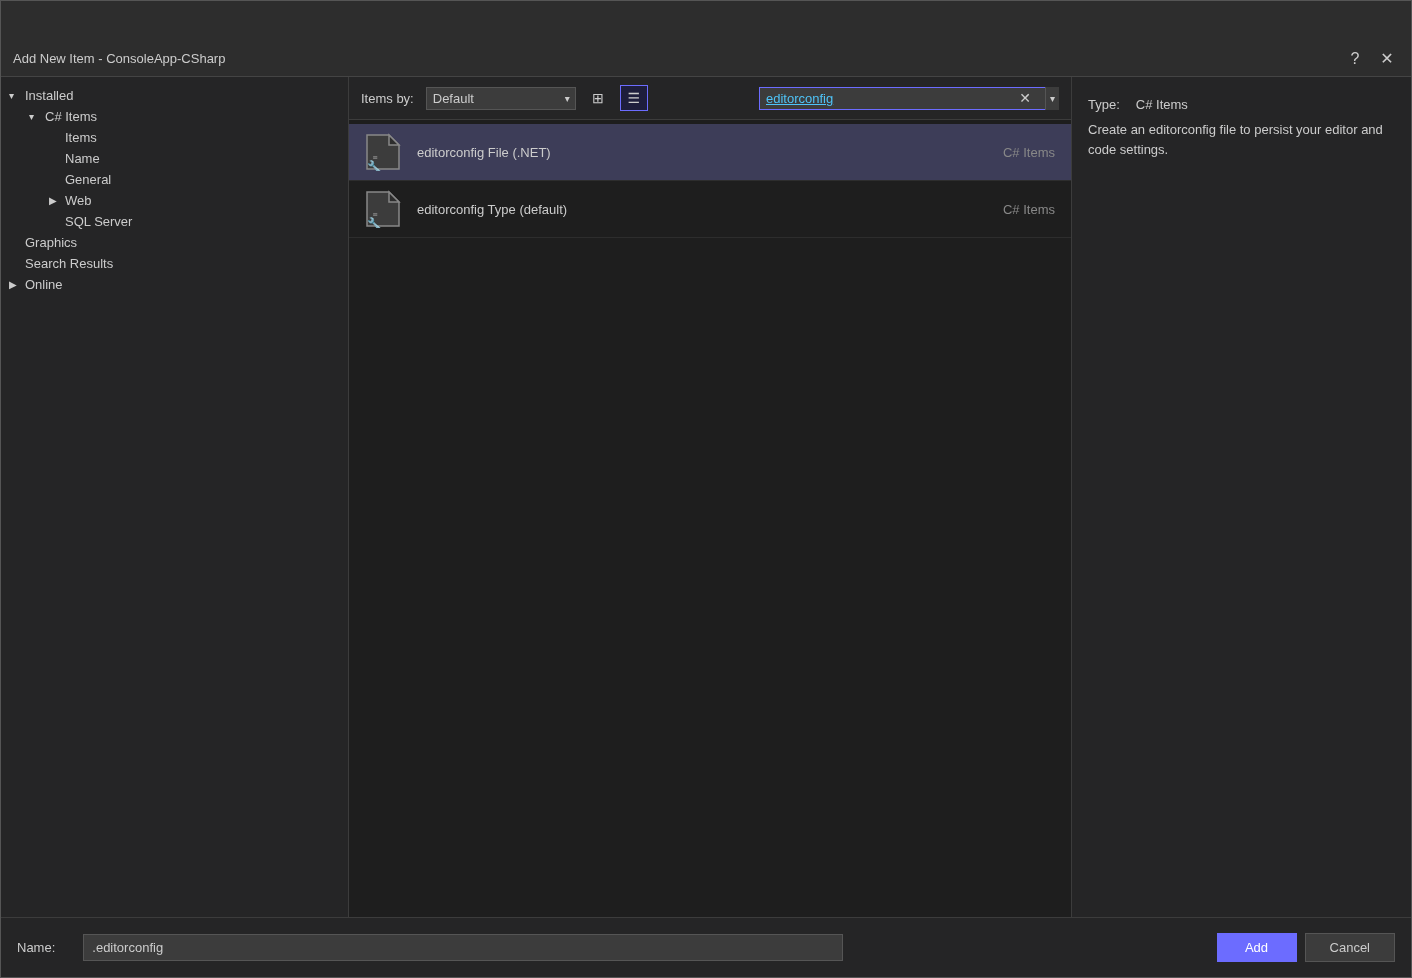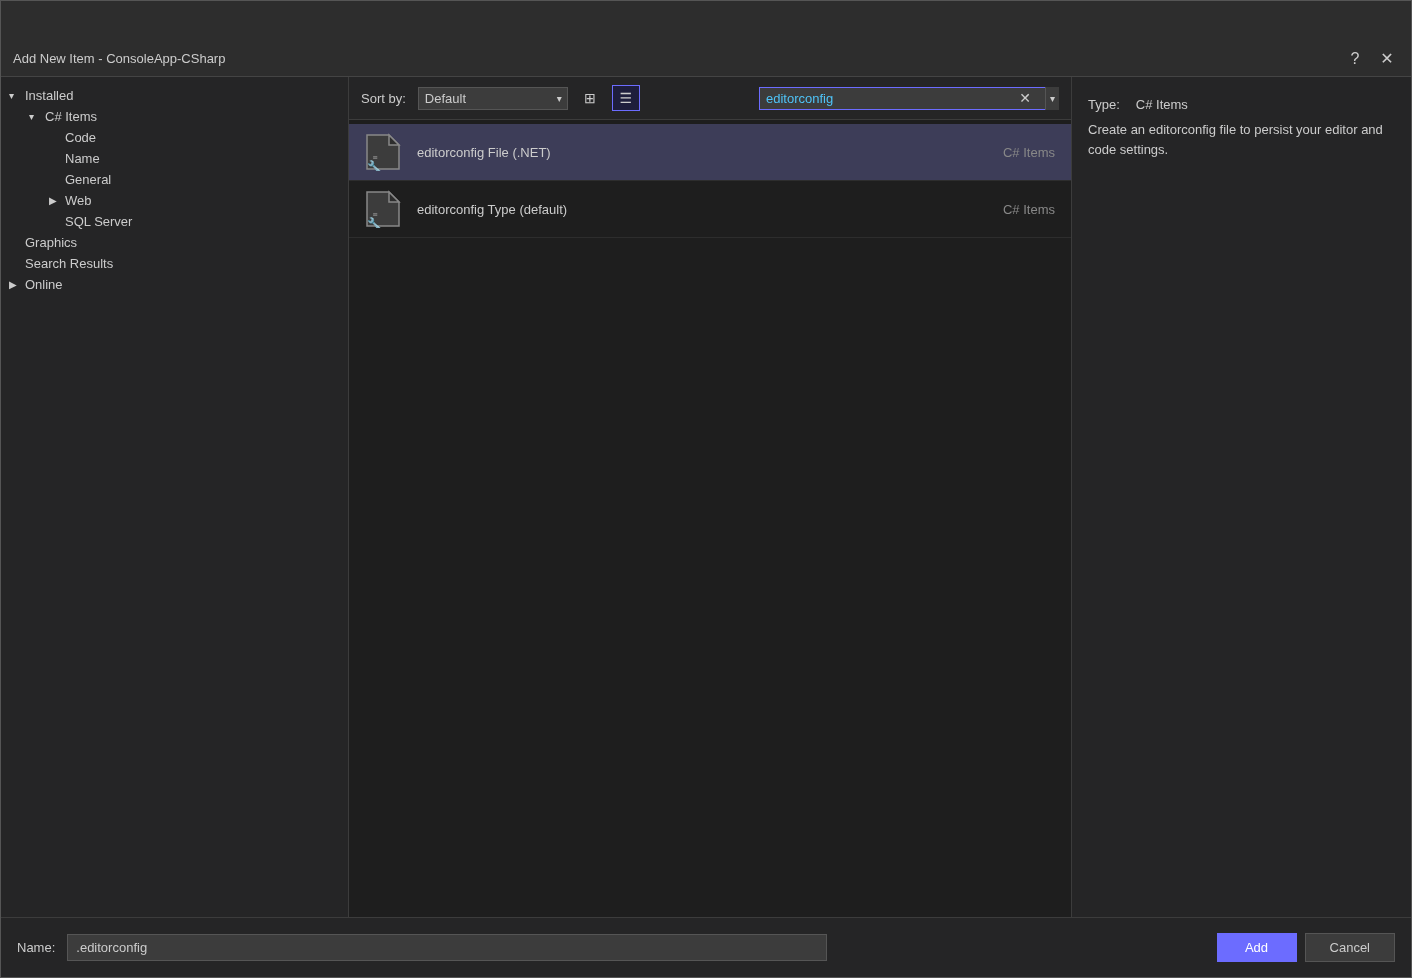--- a/index.html
+++ b/index.html
@@ -150,20 +150,21 @@
       position: relative;
     }
     .search-input {
       background: #3c3c3c;
       border: 1px solid #6c6cff;
       color: #4fc3f7;
       padding: 3px 24px 3px 6px;
       font-size: 13px;
       width: 300px;
       outline: none;
+      text-decoration: underline;
     }
     .search-clear-btn {
       position: absolute;
       right: 24px;
       background: none;
       border: none;
       color: #cccccc;
       cursor: pointer;
       font-size: 14px;
       padding: 0 4px;
@@ -230,21 +231,21 @@
     .description { color: #cccccc; font-size: 13px; margin-top: 8px; line-height: 1.5; }
 
     
     .bottom-bar {
       height: 60px;
       background: #252526;
       border-top: 1px solid #3c3c3c;
       display: flex;
       align-items: center;
       padding: 0 16px;
-      gap: 4px;
+      gap: 20px;
       flex-shrink: 0;
     }
     .name-label { color: #cccccc; font-size: 13px; margin-right: 8px; }
     .name-input {
       flex: 1;
       background: #3c3c3c;
       border: 1px solid #555;
       color: #cccccc;
       padding: 5px 8px;
       font-size: 13px;
@@ -299,21 +300,21 @@
   <div class="tree-item level-0 top-level">
         <span class="arrow">▾</span>
         <span>Installed</span>
       </div>
       <div class="tree-item level-1">
         <span class="arrow">▾</span>
         <span>C# Items</span>
       </div>
       <div class="tree-item level-2">
         <span class="arrow"></span>
-        <span>Code</span>
+        <span>Items</span>
       </div>
       <div class="tree-item level-2">
         <span class="arrow"></span>
         <span>Name</span>
       </div>
       <div class="tree-item level-2">
         <span class="arrow"></span>
         <span>General</span>
       </div>
       <div class="tree-item level-2">
@@ -334,21 +335,21 @@
       </div>
       <div class="tree-item level-0 top-level">
         <span class="arrow">▶</span>
         <span>Online</span>
       </div>
     </div>
 
   <div class="center-panel">
 
     <div class="toolbar">
-      <span class="sort-label">Sort by:</span>
+      <span class="sort-label">Items by:</span>
       <div class="sort-select-wrapper">
         <select class="sort-select">
           <option>Default</option>
           <option>Name</option>
           <option>Type</option>
         </select>
       </div>
       <button class="view-btn" title="Grid view">⊞</button>
       <button class="view-btn active" title="List view">☰</button>
       <div class="search-area">

